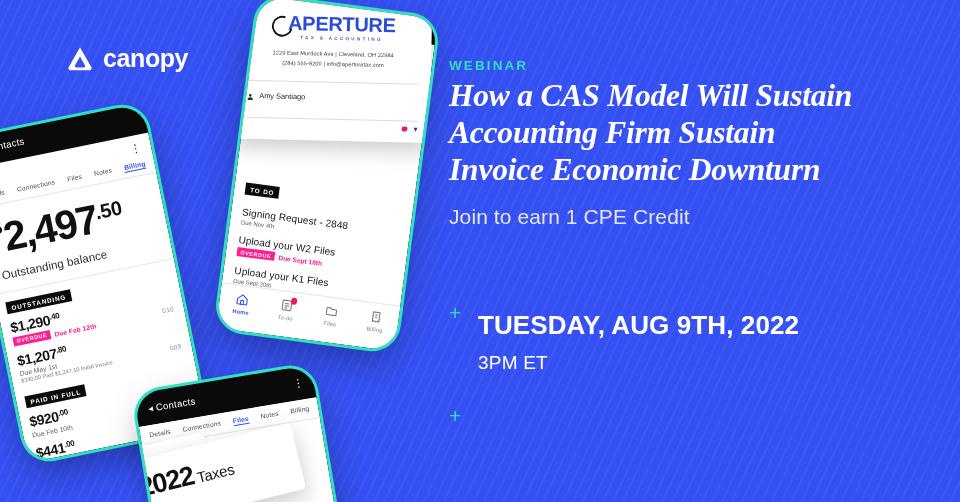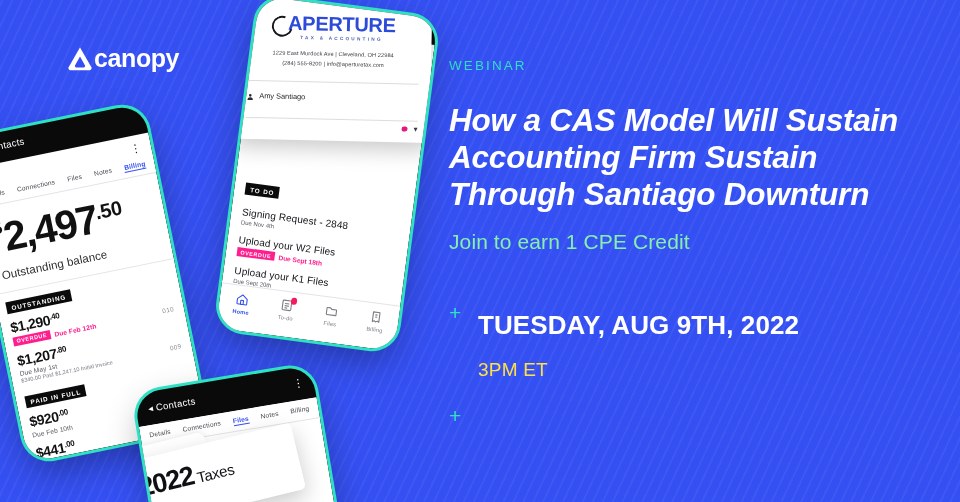--- a/index.html
+++ b/index.html
@@ -23,66 +23,66 @@
       rgba(255,255,255,0.000) 0px,
       rgba(255,255,255,0.000) 7px,
       rgba(255,255,255,0.045) 7px,
       rgba(255,255,255,0.045) 9px);
     pointer-events:none;
   }
 
   
   #logo {
     position:absolute; left:66px; top:44px;
-    display:flex; align-items:center; gap:0;
+    display:flex; align-items:center; gap:9px;
   }
   #logo .mark { width:28px; height:28px; }
   #logo .word {
     color:#ffffff; font-size:25px; font-weight:700;
     letter-spacing:-0.4px; line-height:1;
   }
 
   
   #copy { position:absolute; left:449px; top:58px; width:470px; }
   .eyebrow {
-    color:#2FE0C3; font-size:13.5px; font-weight:400;
+    color:#2FE0C3; font-size:13.5px; font-weight:700;
     letter-spacing:2.1px; text-transform:uppercase;
   }
   h1.headline {
-    margin-top:29px;
-    font-family:Liberation Sans, sans-serif;
+    margin-top:4px;
+    font-family:Liberation Serif, serif;
     font-style:italic; font-weight:700;
     font-size:31.5px; line-height:1.175;
     color:#ffffff; letter-spacing:-0.2px;
   }
   .subhead {
     margin-top:17px;
-    color:#86efac; font-size:21px; font-weight:400;
+    color:#e5e5e5; font-size:21px; font-weight:400;
     letter-spacing:0.1px;
   }
 
   
   .detail { position:absolute; left:449px; display:flex; gap:13px; }
   #detail-datetime { top:303px; }
   #detail-speakers { top:406px; }
   .plus {
     color:#2FE0C3; font-size:21px; font-weight:400;
     line-height:17px; width:16px; flex:none; margin-top:1px;
   }
   .d-label {
     color:#2FE0C3; font-size:12.5px; font-weight:700;
     letter-spacing:1.6px; text-transform:uppercase;
   }
   .d-primary {
     color:#ffffff; font-size:26px; font-weight:700;
     letter-spacing:0.1px; margin-top:7px; white-space:nowrap;
   }
   .d-secondary {
-    color:#fde047; font-size:19px; font-weight:400;
-    letter-spacing:0.2px; margin-top:18px;
+    color:#ffffff; font-size:19px; font-weight:400;
+    letter-spacing:0.2px; margin-top:11px;
   }
 
   
   .phone {
     position:absolute;
     background:#0A0A0A;
     border-radius:26px;
     box-shadow:0 0 0 3px #2FE0C3, 0 14px 34px rgba(0,0,0,0.30);
     overflow:hidden;
   }
@@ -267,21 +267,21 @@
       </svg>
     </span>
     <span class="word">canopy</span>
   </div>
 
   <div id="copy">
     <div class="eyebrow">WEBINAR</div>
     <h1 class="headline">
       <span>How a CAS Model Will Sustain</span><br>
       <span>Accounting Firm Sustain</span><br>
-      <span>Through Santiago Downturn</span>
+      <span>Invoice Economic Downturn</span>
     </h1>
     <div class="subhead">Join to earn 1 CPE Credit</div>
   </div>
 
   <div class="detail" id="detail-datetime">
     <span class="plus">+</span>
     <div>
       <div class="d-primary">TUESDAY, AUG 9TH, 2022</div>
       <div class="d-secondary">3PM ET</div>
     </div>

